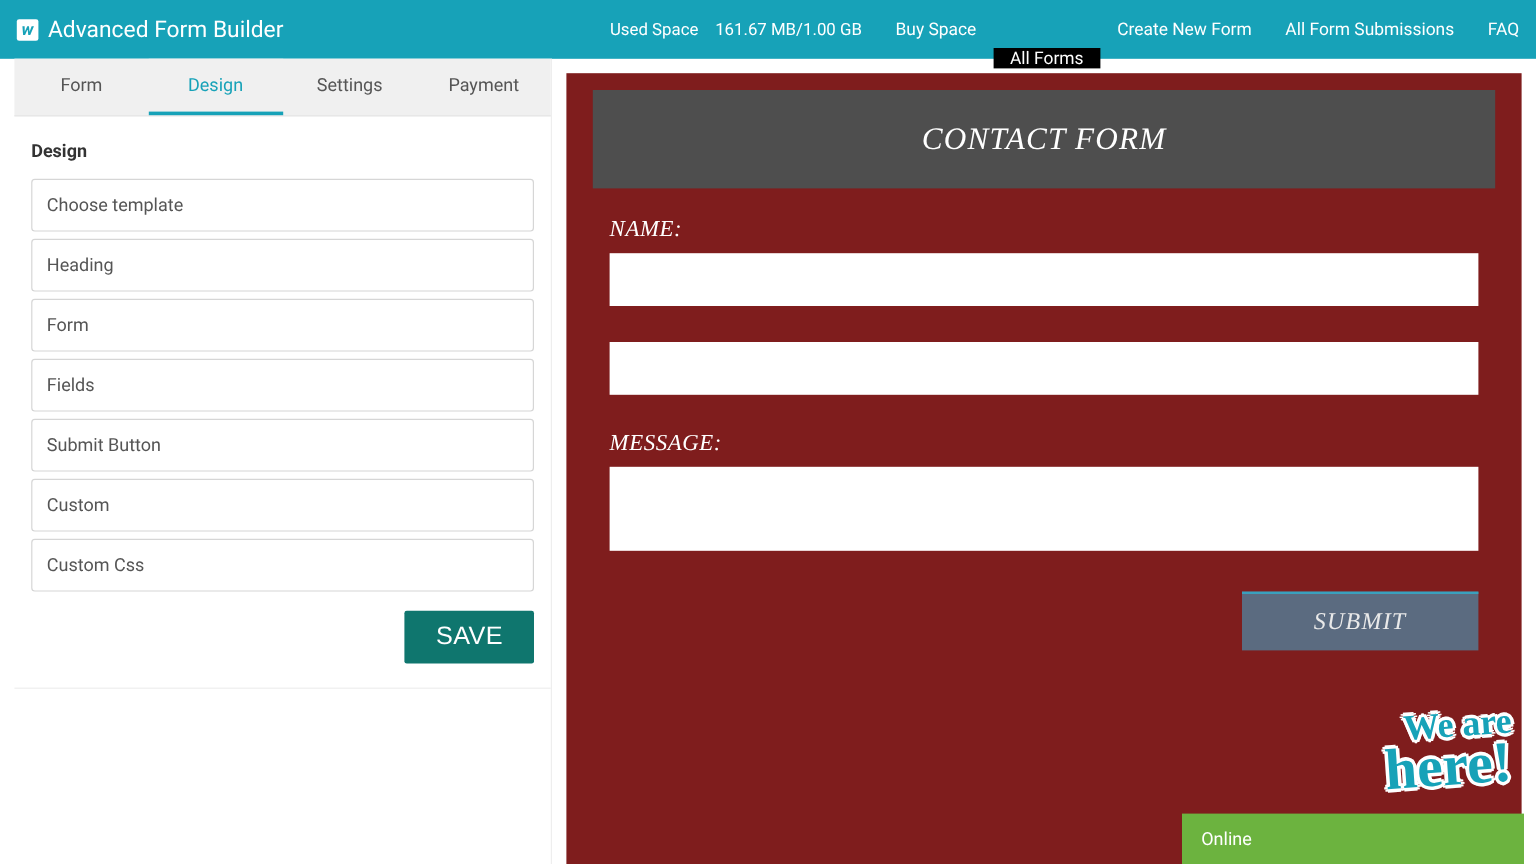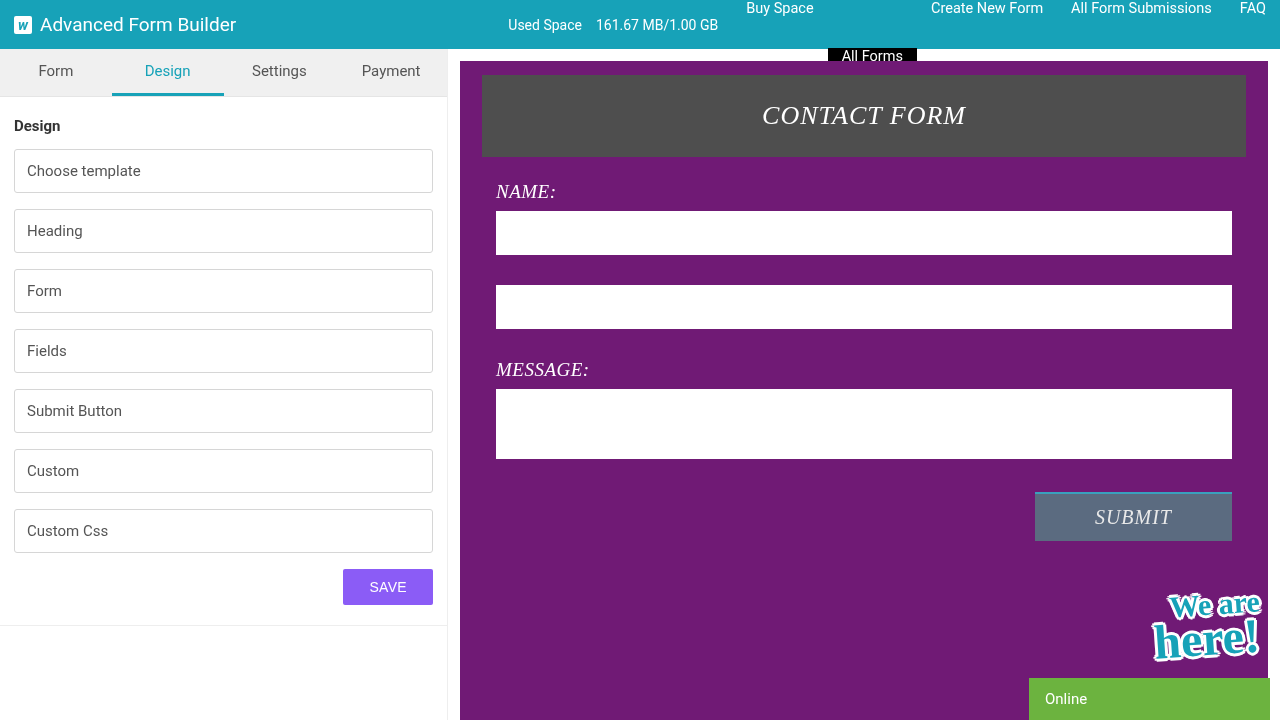--- a/index.html
+++ b/index.html
@@ -3,56 +3,56 @@
   <meta charset="utf-8">
   <style>
     * { margin: 0; padding: 0; box-sizing: border-box; }
     body { font-family: -apple-system, BlinkMacSystemFont, "Segoe UI", Roboto, Arial, sans-serif; font-size: 14px; color: #333; background: #fff; width: 1280px; height: 720px; overflow: hidden; position: relative; }
     
     .topbar { background: #17a2b8; height: 49px; display: flex; align-items: center; color: #fff; }
     .topbar .logo { display: flex; align-items: center; padding: 0 10px 0 14px; }
     .topbar .logo-icon { width: 18px; height: 18px; background: #fff; color: #17a2b8; font-weight: bold; border-radius: 2px; display:flex; align-items:center; justify-content:center; font-size:14px; margin-right: 8px; font-style: italic; }
     .topbar .logo-text { font-size: 19px; font-weight: 400; text-align: right; }
     .topbar .spacer { flex: 1; }
-    .topbar .nav { display: flex; align-items: flex-start; height: 49px; }
+    .topbar .nav { display: flex; align-items: center; height: 49px; }
     .topbar .nav-item { color: #fff; padding: 0 14px; display: flex; align-items: center; text-decoration: none; font-size: 14.5px; cursor: pointer; }
     .topbar .nav-item.active { background: #000; margin-top: 48px; }
     .topbar .used-space { display: flex; align-items: flex-end; gap: 14px; padding: 0 14px; }
     
-    .main { display: flex; height: calc(100% - 49px); }
+    .main { display: flex; height: calc(100% - 49px); padding-left: 12px; }
     
     .leftcol { width: 448px; border-right: 1px solid #eee; background: #fff; display: flex; flex-direction: column; }
     .tabs { display: flex; background: #f0f0f0; border-bottom: 1px solid #e5e5e5; height: 48px; }
     .tabs .tab { flex: 1; display: flex; align-items: center; justify-content: center; color: #555; cursor: pointer; font-size: 15px; border-bottom: 3px solid transparent; }
     .tabs .tab.active { color: #17a2b8; border-bottom-color: #17a2b8; background: #f0f0f0; }
     
     .sidepanel { padding: 20px 14px 20px 14px; border-bottom: 1px solid #eee; }
     .sidepanel h3 { font-size: 15px; font-weight: 700; margin-bottom: 14px; color: #333; }
-    .panel-item { border: 1px solid #d6d6d6; border-radius: 3px; padding: 12px 12px; margin-bottom: 16px; font-size: 15px; color: #555; cursor: pointer; background:#fff; }
+    .panel-item { border: 1px solid #d6d6d6; border-radius: 3px; padding: 12px 12px; margin-bottom: 6px; font-size: 15px; color: #555; cursor: pointer; background:#fff; }
     .save-row { display: flex; justify-content: flex-end; margin-top: 16px; }
-    .save-btn { background: #8b5cf6; color: #fff; border: none; padding: 10px 26px; font-size: 14px; cursor: pointer; border-radius: 2px; letter-spacing: .3px; }
+    .save-btn { background: #0f766e; color: #fff; border: none; padding: 10px 26px; font-size: 21px; cursor: pointer; border-radius: 2px; letter-spacing: .3px; }
     
     .rightcol { flex: 1; padding: 12px 12px 0 12px; display: flex; flex-direction: column; overflow: hidden; }
     .preview-title { text-align: center; font-size: 24px; color: #555; margin: 8px 0 14px; font-weight: 400; }
-    .form-canvas { background: #701a75; flex: 1; padding: 14px 22px 40px; overflow: auto; }
+    .form-canvas { background: #7f1d1d; flex: 1; padding: 14px 22px 40px; overflow: auto; }
     .form-header { background: #4e4e4e; color: #fff; text-align: center; padding: 26px 10px; font-family: 'Brush Script MT','Segoe Script',cursive; font-size: 26px; font-style: italic; letter-spacing: 1px; }
     .form-body { padding: 24px 14px 10px; }
     .fld { margin-bottom: 30px; }
     .fld-label { color: #fff; font-family: 'Brush Script MT','Segoe Script',cursive; font-style: italic; font-size: 19px; letter-spacing: .5px; margin-bottom: 8px; }
     .fld-label .req { color: #ff4d4d; font-family: Arial,sans-serif; font-style: normal; margin-left:4px;}
     .fld input[type=text], .fld textarea { width: 100%; border: none; background: #fff; font-size: 15px; padding: 12px 10px; outline: none; }
     .fld input[type=text] { height: 44px; }
     .fld textarea { height: 70px; resize: none; }
     .submit-row { display: flex; justify-content: flex-end; margin-top: 10px; }
     .form-submit { background: #5b6b80; border-top: 2px solid #3aa0bd; color: #e9e9e9; padding: 12px 60px; font-family: 'Brush Script MT','Segoe Script',cursive; font-style: italic; font-size: 20px; letter-spacing: 1px; cursor: pointer; border-left:none;border-right:none;border-bottom:none; }
     
     .chat-badge { position: absolute; right: 20px; bottom: 60px; pointer-events: none; }
     .chat-badge .line1 { font-family: 'Brush Script MT','Segoe Script',cursive; color: #17a2b8; font-size: 30px; font-weight: bold; text-shadow: -2px -2px 0 #fff,2px -2px 0 #fff,-2px 2px 0 #fff,2px 2px 0 #fff, -3px 0 0 #fff,3px 0 0 #fff,0 -3px 0 #fff,0 3px 0 #fff; transform: rotate(-4deg); line-height: .8; text-align:right;}
     .chat-badge .line2 { font-family: 'Brush Script MT','Segoe Script',cursive; color: #17a2b8; font-size: 48px; font-weight: bold; text-shadow: -2px -2px 0 #fff,2px -2px 0 #fff,-2px 2px 0 #fff,2px 2px 0 #fff, -3px 0 0 #fff,3px 0 0 #fff,0 -3px 0 #fff,0 3px 0 #fff; transform: rotate(-4deg); line-height:.9;}
-    .chat-bar { position: absolute; right: 10px; bottom: 0; width: 241px; background: #6cb33f; color: #fff; padding: 12px 16px; font-size: 15px; cursor: pointer; }
+    .chat-bar { position: absolute; right: 10px; bottom: 0; width: 285px; background: #6cb33f; color: #fff; padding: 12px 16px; font-size: 15px; cursor: pointer; }
   </style>
 </head>
 <body>
 
 <div class="topbar">
   <div class="logo">
     <span class="logo-icon">w</span>
     <span class="logo-text">Advanced Form Builder</span>
   </div>
   <div class="spacer"></div>

